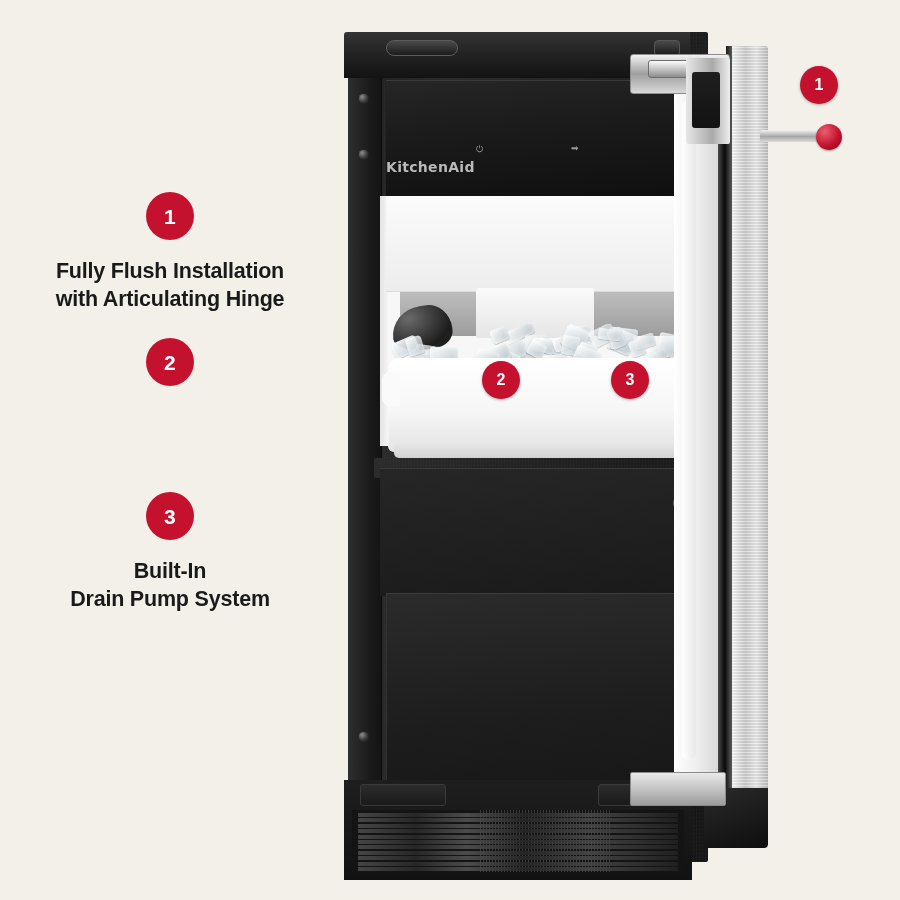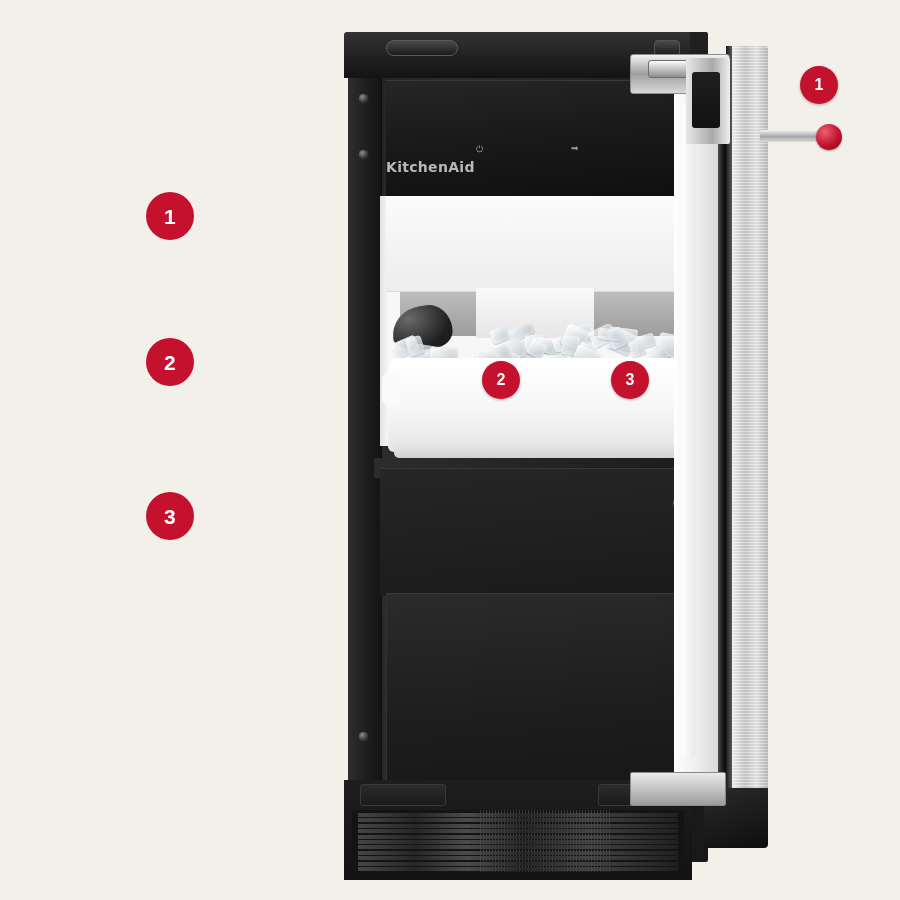--- a/index.html
+++ b/index.html
@@ -304,28 +304,32 @@
 </style>
 </head>
 <body>
 
 <div id="stage">
 
   <div class="feature-list">
 
     <div class="feature f1">
       <div class="badge">1</div>
+      <div class="feature-label">Fully Flush Installation
+with Articulating Hinge</div>
     </div>
 
     <div class="feature f2">
       <div class="badge">2</div>
     </div>
 
     <div class="feature f3">
       <div class="badge">3</div>
+      <div class="feature-label">Built-In
+Drain Pump System</div>
     </div>
   </div>
 
   <div id="product">
 
     <div class="cabinet">
       <div class="cab-texture"></div>
     </div>
 
     <div class="rail-left" style="left:18px;top:22px;height:830px;position:absolute;">

